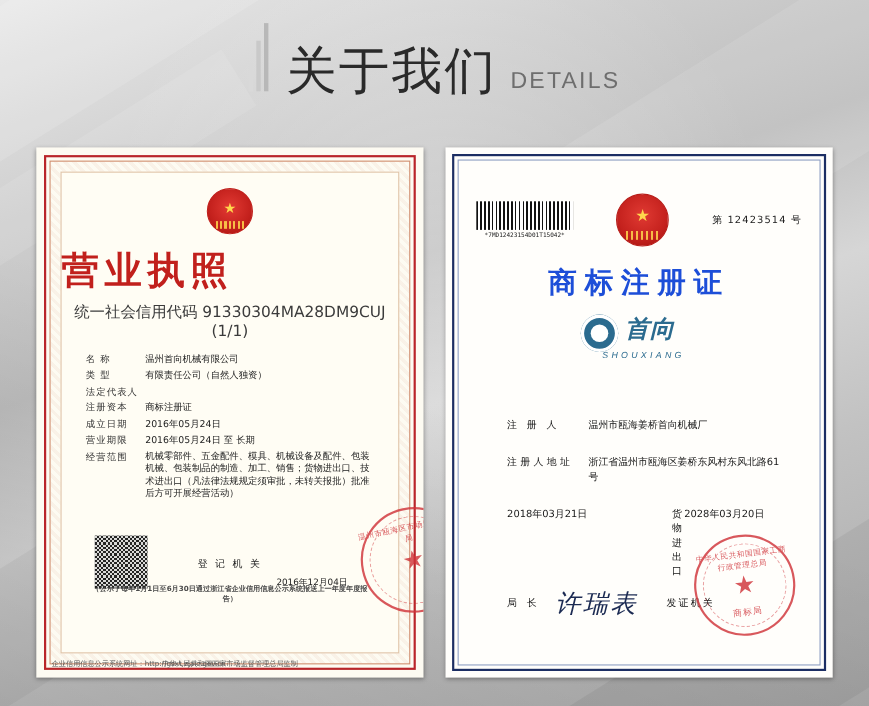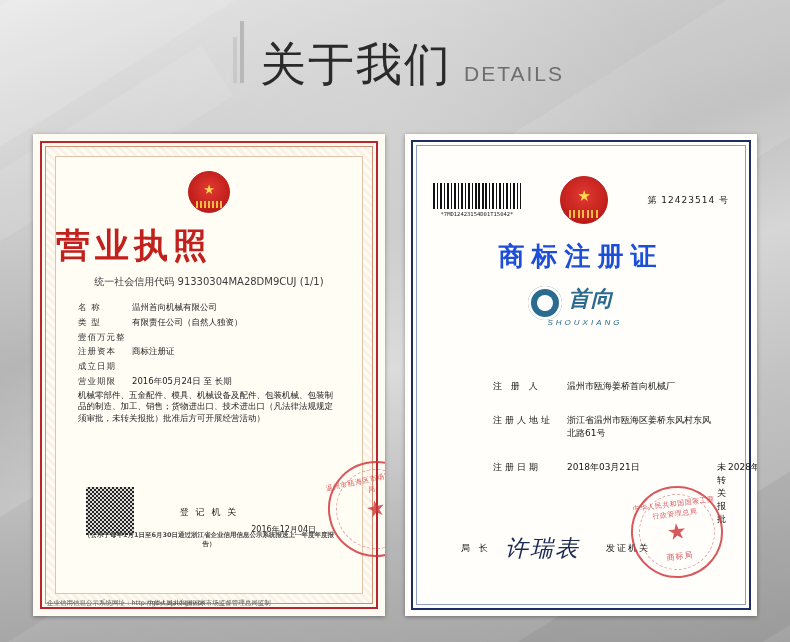--- a/index.html
+++ b/index.html
@@ -121,21 +121,21 @@
     font-size: 34px; font-weight: 700; color: #c1201c;
     letter-spacing: 5px;
     margin-top: 10px;
     text-shadow: 0 1px 0 rgba(255,255,255,.6);
   }
   .lic-sub {
     text-align: center; font-family: "DejaVu Sans", sans-serif;
     font-size: 11px; color: #3b3b3b; margin-top: 4px;
   }
   .lic-code {
-    text-align: center; font-size: 10px; color: #3b3b3b; margin-top: 6px;
+    text-align: center; font-size: 14px; color: #3b3b3b; margin-top: 6px;
     font-family: "DejaVu Sans", sans-serif;
   }
   .rows {
     margin: 12px 26px 0 22px;
   }
   .row { display: flex; font-size: 8.5px; color: #222; line-height: 1.45; margin-bottom: 2.5px;
          font-family: "DejaVu Sans", sans-serif; }
   .row .lbl { width: 54px; flex: none; letter-spacing: 1px; color: #333; }
   .row .val { flex: 1; }
   .row.multi .val { line-height: 1.35; }
@@ -275,21 +275,21 @@
     font-size: 22px; color: #2b6b8f; font-weight: 700; letter-spacing: 1px;
   }
   .tm-logo .entext {
     position: absolute; left: 10px; top: 34px; right: 0;
     font-size: 8px; color: #2b6b8f; letter-spacing: 3px;
     text-align: center;
   }
   .tm-fields { position: absolute; left: 56px; right: 40px; top: 246px; }
   .tm-row { display: flex; font-size: 9px; color: #151515; margin-bottom: 21px;
             font-family: "DejaVu Sans", sans-serif; }
-  .tm-row .lbl { width: 74px; flex: none; letter-spacing: 3px; margin-left: 32px; }
+  .tm-row .lbl { width: 74px; flex: none; letter-spacing: 3px; }
   .tm-row .val { flex: 1; }
   .tm-row.split .val { flex: none; width: 150px; }
   .tm-row.split .lbl2 { width: 72px; letter-spacing: 2px; }
   .tm-foot {
     position: absolute; left: 56px; right: 40px; bottom: 52px;
     display: flex; align-items: center;
     font-size: 9px; color: #151515; font-family: "DejaVu Sans", sans-serif;
   }
   .tm-foot .lbl { letter-spacing: 3px; }
   .sig {
@@ -347,34 +347,36 @@
           <div class="rows">
             <div class="row">
               <span class="lbl">名    称</span>
               <span class="val">温州首向机械有限公司</span>
             </div>
             <div class="row">
               <span class="lbl">类    型</span>
               <span class="val">有限责任公司（自然人独资）</span>
             </div>
             <div class="row">
-              <span class="lbl">壹佰万元整</span>
+              <span class="lbl">法定代表人</span>
             </div>
             <div class="row">
               <span class="lbl">注册资本</span>
               <span class="val">商标注册证</span>
             </div>
             <div class="row">
               <span class="lbl">成立日期</span>
+              <span class="val">2016年05月24日</span>
             </div>
             <div class="row">
               <span class="lbl">营业期限</span>
               <span class="val">2016年05月24日 至 长期</span>
             </div>
             <div class="row multi">
+              <span class="lbl">经营范围</span>
               <span class="val">机械零部件、五金配件、模具、机械设备及配件、包装机械、包装制品的制造、加工、销售；货物进出口、技术进出口（凡法律法规规定须审批，未转关报批）批准后方可开展经营活动）</span>
             </div>
           </div>
         </div>
 
         <div class="qr"></div>
         <div class="reg-org">登 记 机 关</div>
         <div class="issue-date">2016年12月04日</div>
 
         <div class="seal seal-left">
@@ -426,23 +428,22 @@
       <div class="tm-fields">
         <div class="tm-row">
           <span class="lbl">注 册 人</span>
           <span class="val">温州市瓯海姜桥首向机械厂</span>
         </div>
         <div class="tm-row">
           <span class="lbl">注册人地址</span>
           <span class="val">浙江省温州市瓯海区姜桥东风村东风北路61号</span>
         </div>
         <div class="tm-row split">
-          <span class="lbl">注册日期</span>
           <span class="val">2018年03月21日</span>
-          <span class="lbl2">未转关报批</span>
+          <span class="lbl2">货物进出口</span>
           <span class="val">2028年03月20日</span>
         </div>
       </div>
 
       <div class="tm-foot">
         <span class="lbl">局    长</span>
         <span class="sig">许瑞表</span>
         <span class="lbl2">发证机关</span>
       </div>
 

